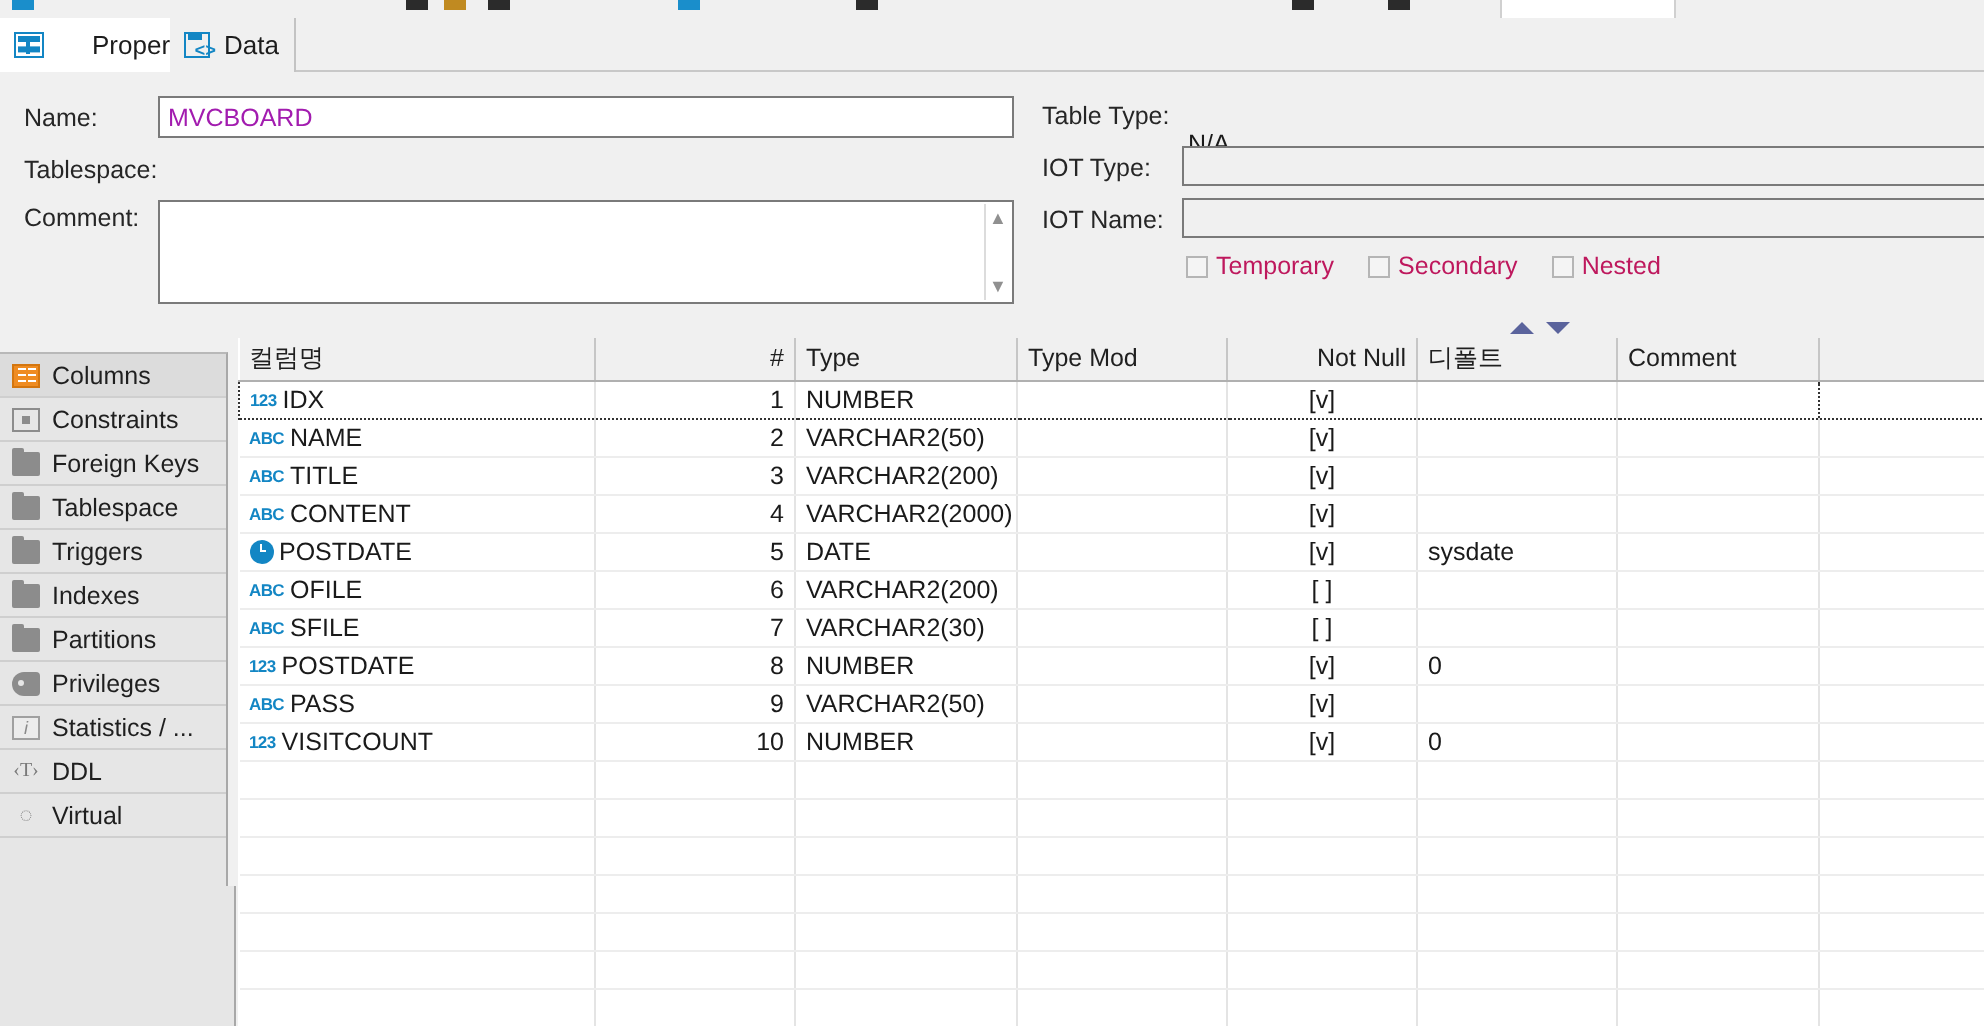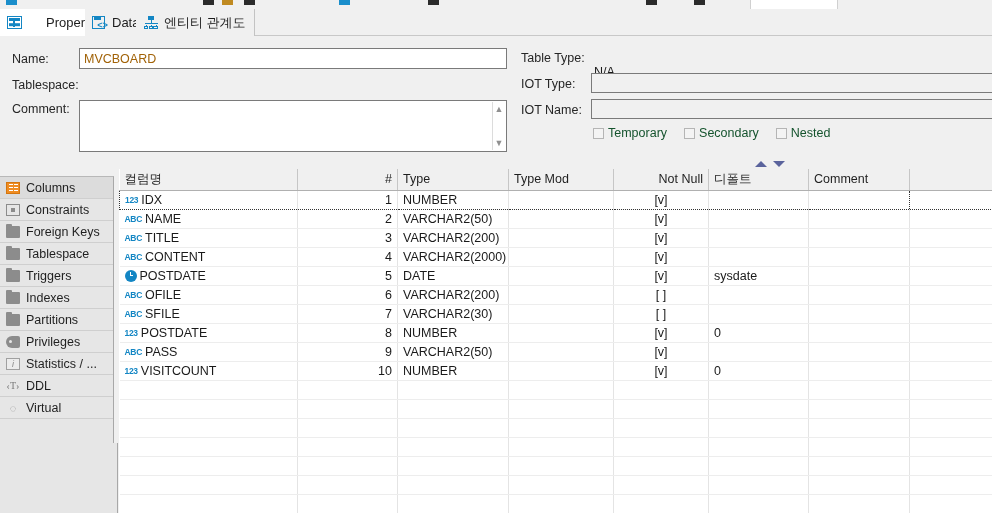--- a/index.html
+++ b/index.html
@@ -75,21 +75,21 @@
   .icon-erd .vline { position:absolute; left:7.6px; top:4.5px; width:1.4px; height:3.5px; background:#1386c4; }
   .icon-erd .hline { position:absolute; left:1.5px; top:7.6px; width:13px; height:1.4px; background:#1386c4; }
   .icon-erd .leg { position:absolute; top:9px; width:1.4px; height:2px; background:#1386c4; }
   .icon-erd .b { position:absolute; top:10.4px; width:4.2px; height:3.6px; border:1.3px solid #1386c4; }
 
   
   .form-area { position: absolute; left: 0; top: 36px; width: 992px; height: 124px; background: #f0f0f0; padding-left: 24px; }
   .lbl { position:absolute; font-size:12.5px; color:#262626; }
   .tf {
     position:absolute; background:#ffffff; border:1px solid #7a7a7a;
-    font-size:12.5px; color:#a16207; padding:0 4px;
+    font-size:12.5px; color:#a21caf; padding:0 4px;
     display:flex; align-items:center;
   }
   .tf.flat { background:#f0f0f0; }
   .combo {
     position:absolute; background:#e3e3e3; border:1px solid #9a9a9a;
     font-size:12.5px; color:#1a1a1a; padding:0 4px;
     display:flex; align-items:center; justify-content:space-between;
   }
   .chev { color:#5a5a5a; font-size:10px; }
   .ta {
@@ -98,21 +98,21 @@
   .ta-scroll {
     position:absolute; right:1px; top:1px; bottom:1px; width:13px;
     background:#ffffff; border-left:1px solid #dcdcdc;
     display:flex; flex-direction:column; justify-content:space-between; align-items:center;
     padding:2px 0; color:#909090; font-size:9px;
   }
   .statictext { position:absolute; font-size:12.5px; color:#1a1a1a; }
   .cbrow { position:absolute; display:flex; align-items:center; gap:4px; }
   .cbitem { display:flex; align-items:center; gap:4px; margin-right:13px; }
   .cbbox { width:11px; height:11px; border:1px solid #b5b5b5; background:#f4f4f4; }
-  .cblabel { font-size:12.5px; color:#14532d; }
+  .cblabel { font-size:12.5px; color:#be185d; }
 
   
   .sidebar {
     position:absolute; left:0; top:176px; width:114px; height:337px;
     background:#e6e6e6; border-right:1px solid #a8a8a8; border-top:1px solid #b8b8b8;
   }
   .sb-item {
     position:relative; height:22px; display:flex; align-items:center; gap:6px;
     padding-left:6px; border-bottom:1px solid #cfcfcf;
     font-size:12.5px; color:#1f1f1f; white-space:nowrap;
@@ -235,34 +235,20 @@
       <span class="icon-props">
           <i></i>
         </span>
       <span>Properties</span>
     </div>
     <div class="tab" style="left:85px;">
       <span class="icon-data">
           <i>&lt;&gt;</i>
         </span>
       <span>Data</span>
-    </div>
-    <div class="tab" style="left:136px;">
-      <span class="icon-erd">
-        <span class="top"></span>
-          <span class="vline"></span>
-          <span class="hline"></span>
-        <span class="leg" style="left:2.7px;"></span>
-          <span class="leg" style="left:7.6px;"></span>
-          <span class="leg" style="left:12.5px;"></span>
-        <span class="b" style="left:0.6px;"></span>
-          <span class="b" style="left:5.5px;"></span>
-          <span class="b" style="left:10.4px;"></span>
-      </span>
-      <span>엔티티 관계도</span>
     </div>
   </div>
 
   <div class="form-area">
 
     <div class="lbl" style="left:12px; top:16px;">Name:</div>
     <div class="tf" style="left:79px; top:12px; width:428px; height:21px;">MVCBOARD</div>
 
     <div class="lbl" style="left:12px; top:42px;">Tablespace:</div>
 

